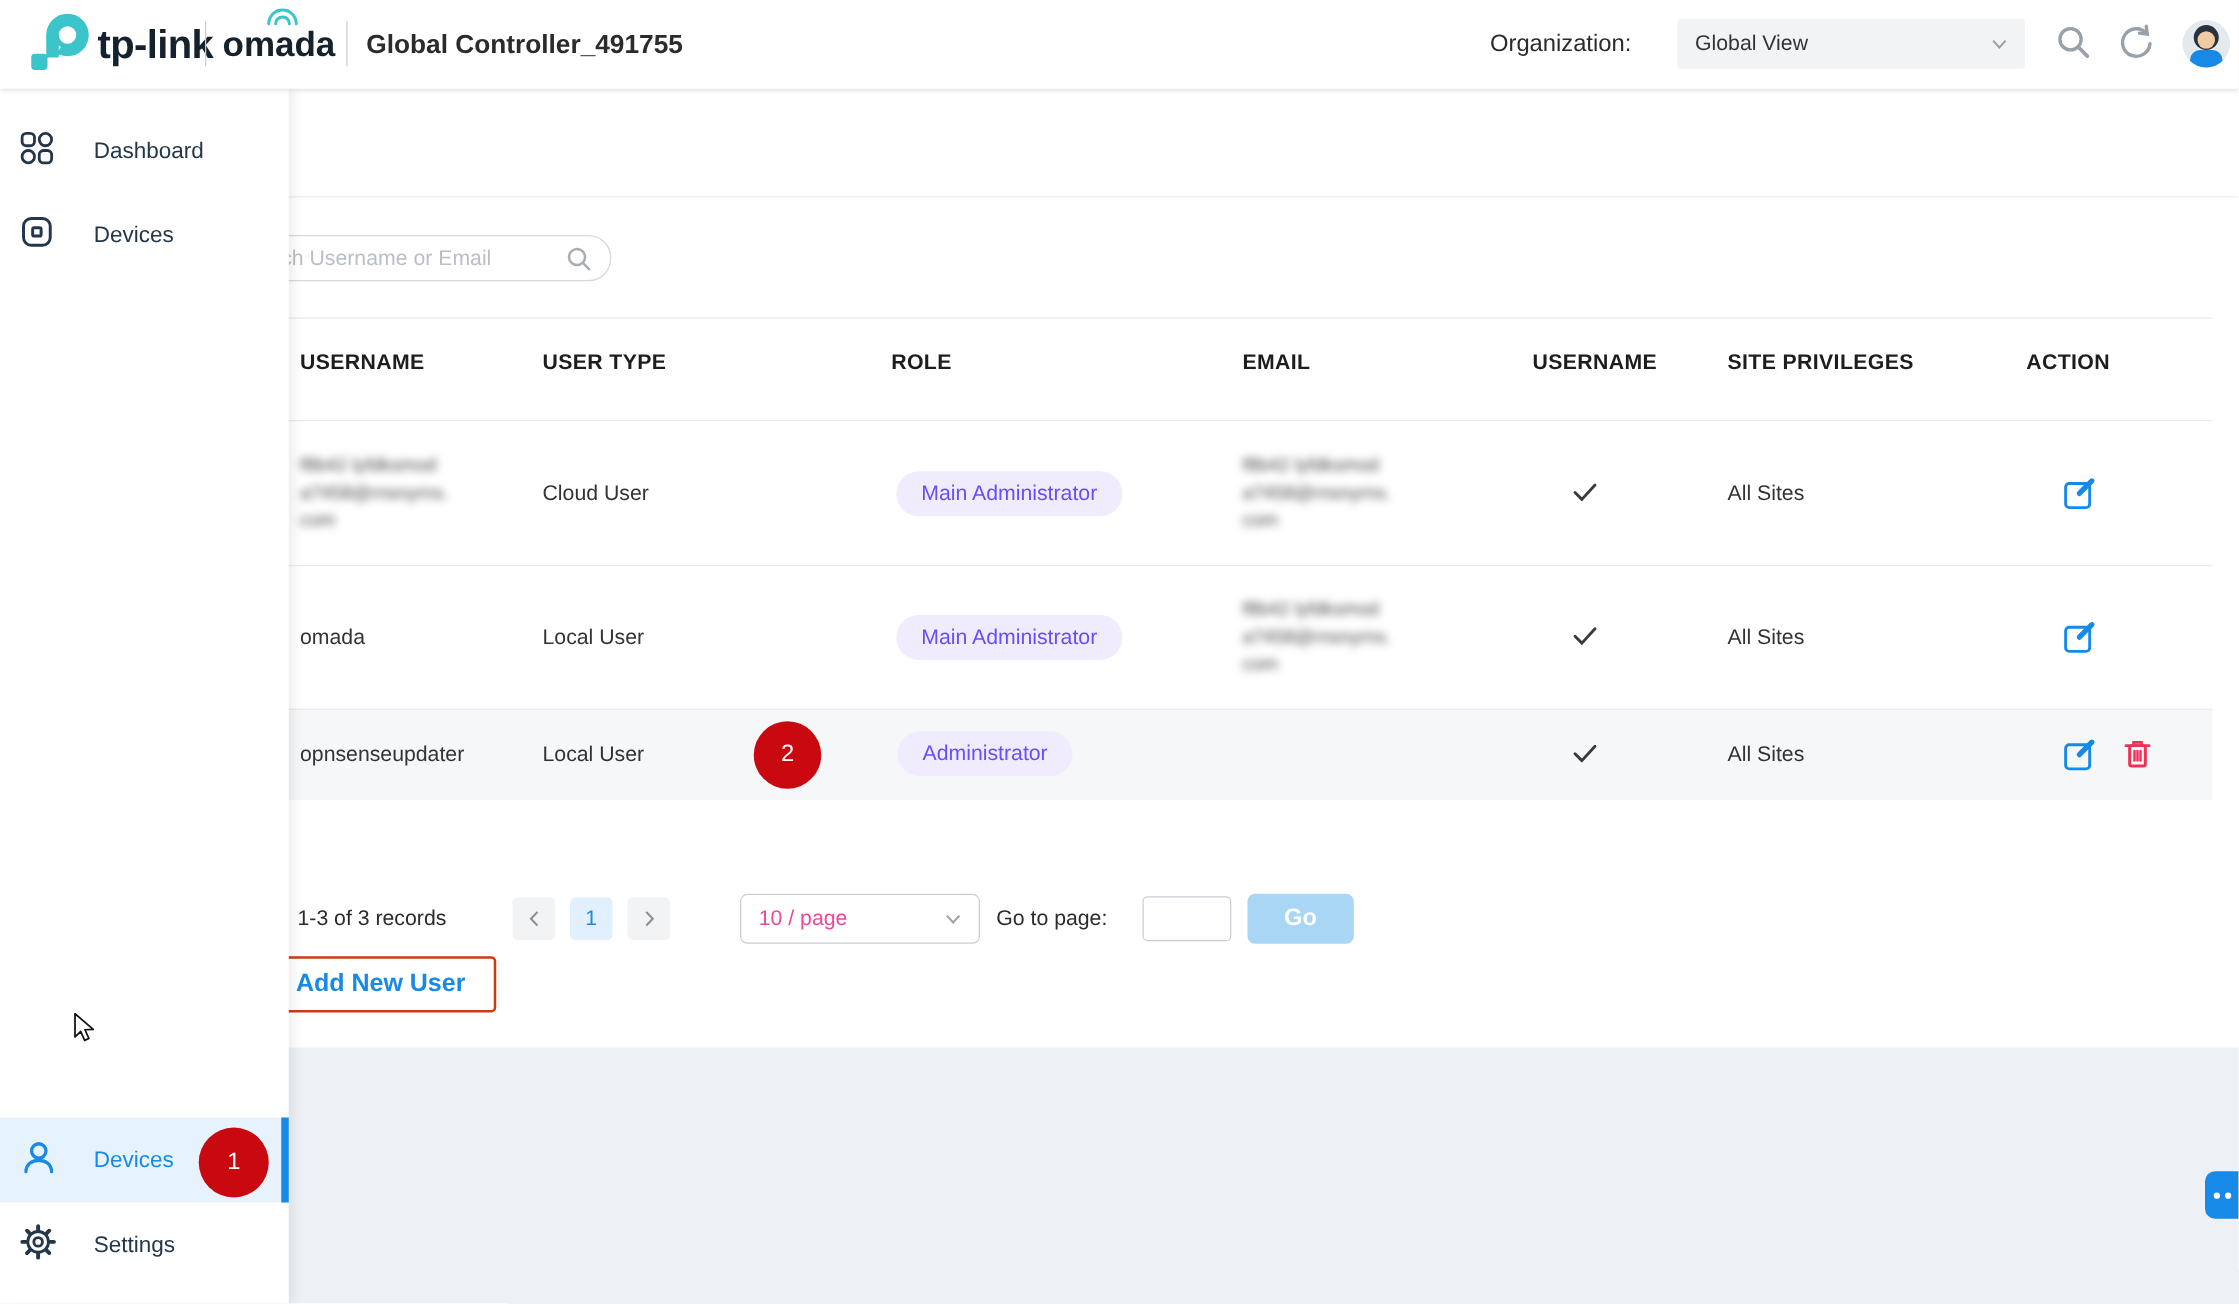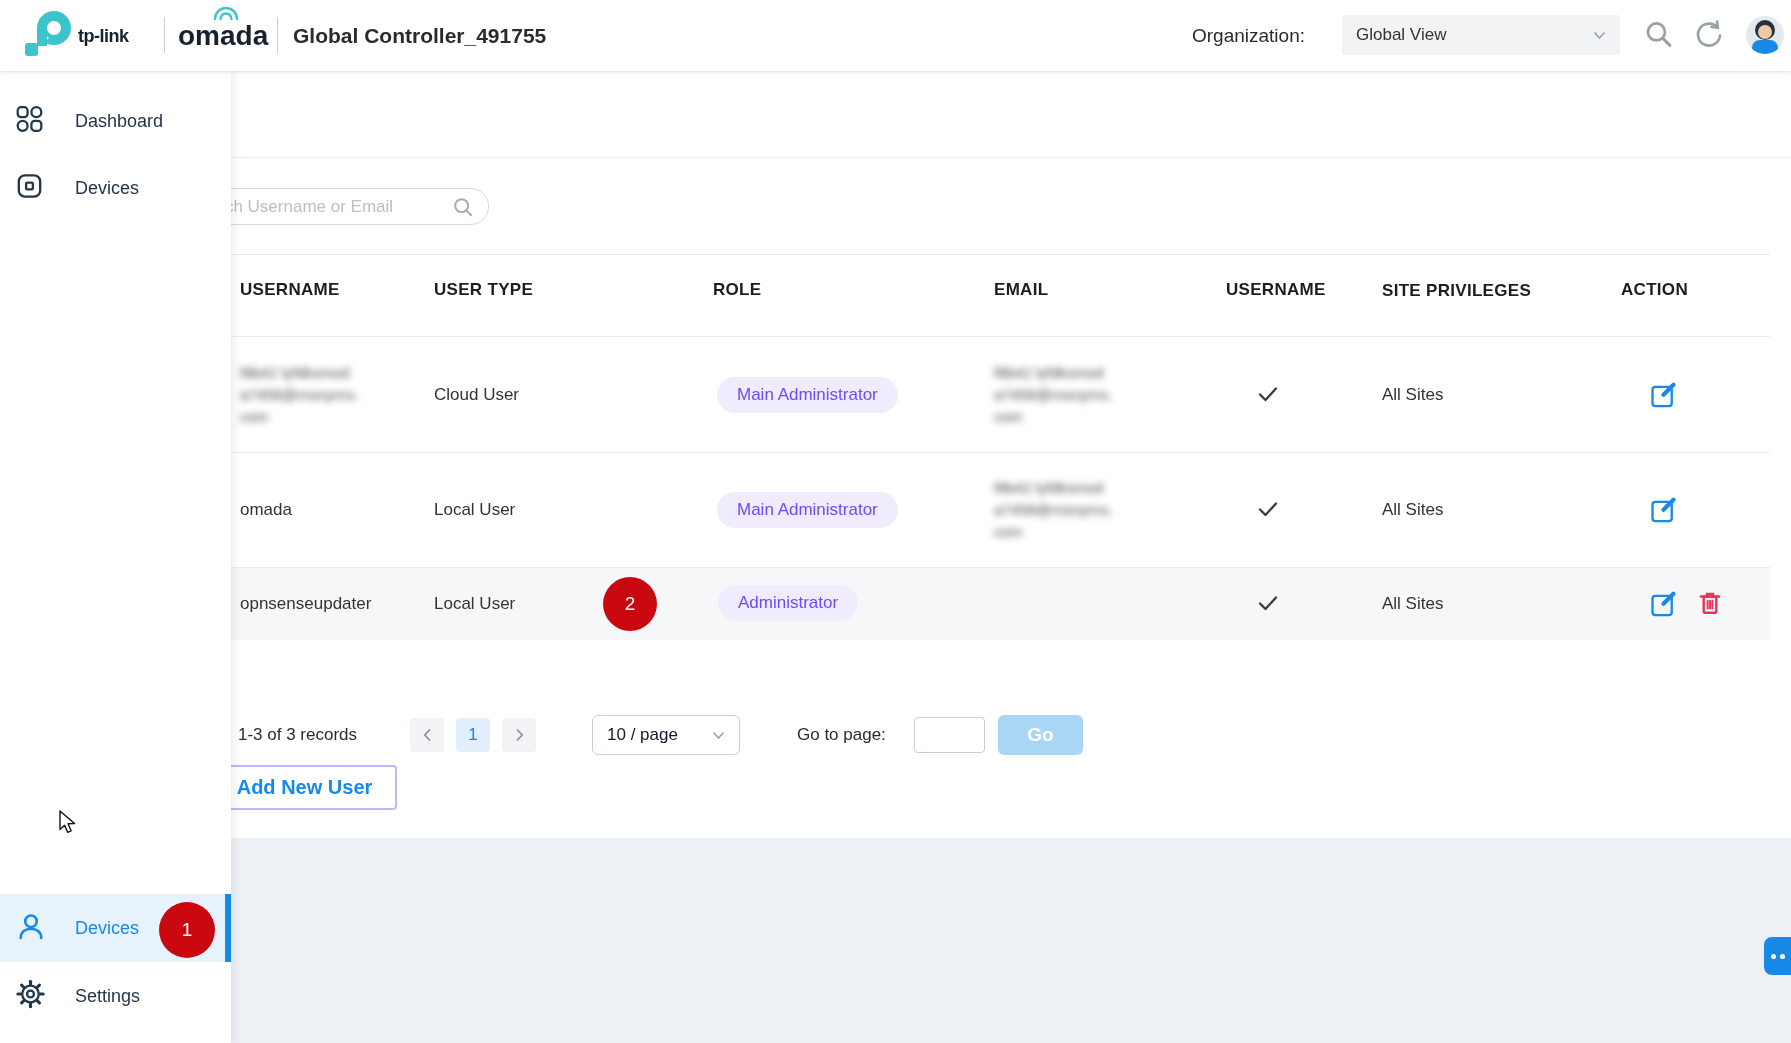--- a/index.html
+++ b/index.html
@@ -51,29 +51,29 @@
       line-height:22px;z-index:5;}
   .chk{position:absolute;transform:translateY(-50%);z-index:5;}
   .act-btn{position:absolute;transform:translateY(-50%);z-index:6;cursor:pointer;width:28px;height:28px;}
   .notif2{position:absolute;left:603px;top:577px;width:54px;height:54px;border-radius:50%;background:#c9090f;
       color:#fff;font-size:19px;display:flex;align-items:center;justify-content:center;z-index:6;}
   
   .pg{position:absolute;transform:translateY(-50%);z-index:5;margin-top:32px;}
   .pg-btn{width:34px;height:34px;border-radius:4px;background:#f2f3f5;display:flex;align-items:center;
       justify-content:center;cursor:pointer;}
   .pg-cur{background:#e1f0fc;color:#1789e6;font-size:17px;}
-  .pg-select{width:148px;height:40px;border:1px solid #c9ced4;border-radius:6px;background:#fff;
+  .pg-select{width:192px;height:40px;border:1px solid #c9ced4;border-radius:6px;background:#fff;
       display:flex;align-items:center;justify-content:space-between;padding:0 14px;box-sizing:border-box;
-      font-size:17px;color:#0f172a;cursor:pointer;}
+      font-size:17px;color:#ec4899;cursor:pointer;}
   .pg-input{width:71px;height:36px;border:1px solid #c9ced4;border-radius:4px;box-sizing:border-box;
       font-size:17px;padding:0 8px;outline:none;z-index:5;font-family:"Liberation Sans",sans-serif;}
   .pg-go{width:85px;height:40px;border-radius:6px;background:#a9d6f5;color:#fff;font-size:19px;font-weight:bold;
       display:flex;align-items:center;justify-content:center;cursor:pointer;}
   .add-btn{position:absolute;left:212px;top:765px;width:185px;height:45px;box-sizing:border-box;background:#fff;
-      border:2px solid #c4b5fd;border-radius:4px;color:#1789e6;font-size:20px;font-weight:bold;z-index:5;
+      border:2px solid #c2410c;border-radius:4px;color:#1789e6;font-size:20px;font-weight:bold;z-index:5;
       display:flex;align-items:center;justify-content:center;cursor:pointer;}
   .chat-btn{position:absolute;left:1764px;top:937px;width:27px;height:38px;background:#1789e6;
       border-radius:8px 0 0 8px;z-index:25;display:flex;align-items:center;justify-content:center;gap:4px;
       cursor:pointer;}
   .chat-dot{width:5px;height:5px;border-radius:50%;background:#fff;}
   .cursor{position:absolute;left:58px;top:810px;z-index:40;pointer-events:none;}
   
   .logo{position:absolute;left:25px;top:11px;width:46px;height:49px;}
   .logo-ring{position:absolute;left:12px;top:0;width:14px;height:14px;border:10px solid #3bc4ca;border-radius:50%;}
   .logo-notch{position:absolute;left:10px;top:22px;width:12px;height:10px;background:#fff;transform:rotate(38deg);}
@@ -263,21 +263,21 @@
     </div>
   </div>
 
   <div class="hdr">
     <div class="logo">
       <div class="logo-ring"></div>
         <div class="logo-notch"></div>
       <div class="logo-stem"></div>
         <div class="logo-foot"></div>
     </div>
-    <span class="brand-txt" style="left:78px;font-size:18px;letter-spacing:-0.5px;">tp-link</span>
+    <span class="brand-txt" style="left:78px;font-size:32px;letter-spacing:-0.5px;">tp-link</span>
     <span class="vdiv" style="left:164px;"></span>
     <span class="brand-txt" style="left:178px;font-size:28px;letter-spacing:0;">omada</span>
     <span class="abs" style="left:212px;top:6px;">
       <svg width="28" height="15" viewBox="0 0 28 15" fill="none" stroke="#3bc4ca" stroke-width="2.4" stroke-linecap="round">
         <path d="M3 13 A 11 11 0 0 1 25 13"></path>
           <path d="M8.5 13 A 5.5 5.5 0 0 1 19.5 13"></path>
       </svg>
     </span>
     <span class="vdiv" style="left:277px;"></span>
     <span class="ctrl-title" style="left:293px;">Global Controller_491755</span>

